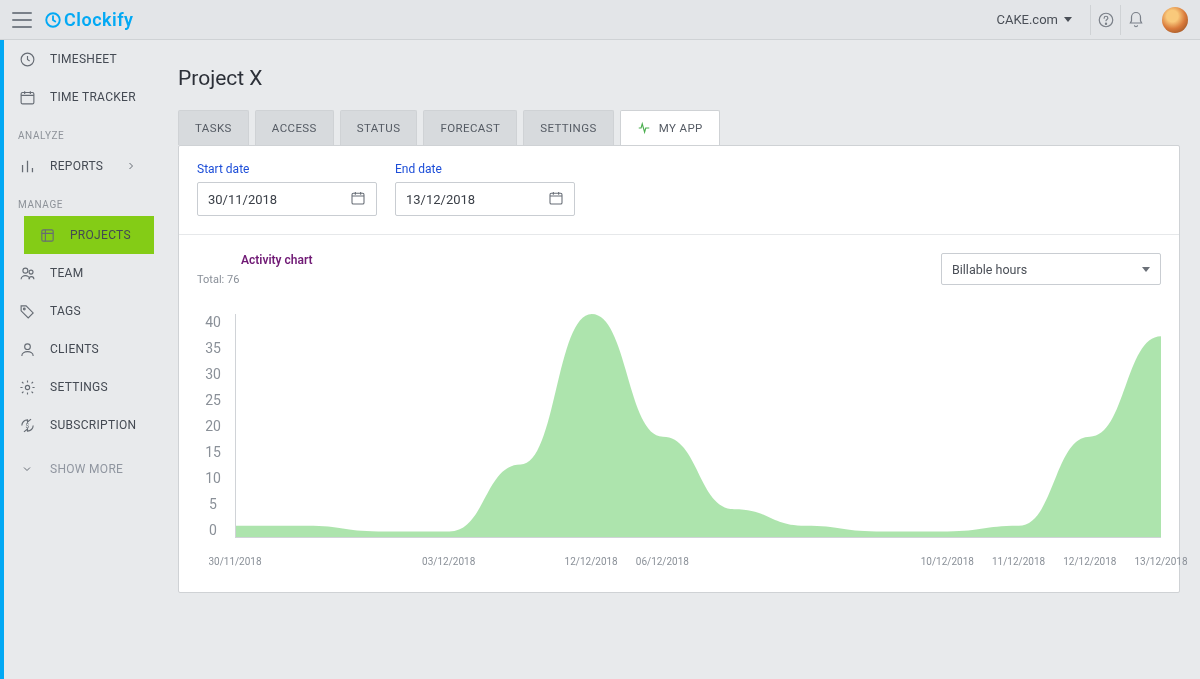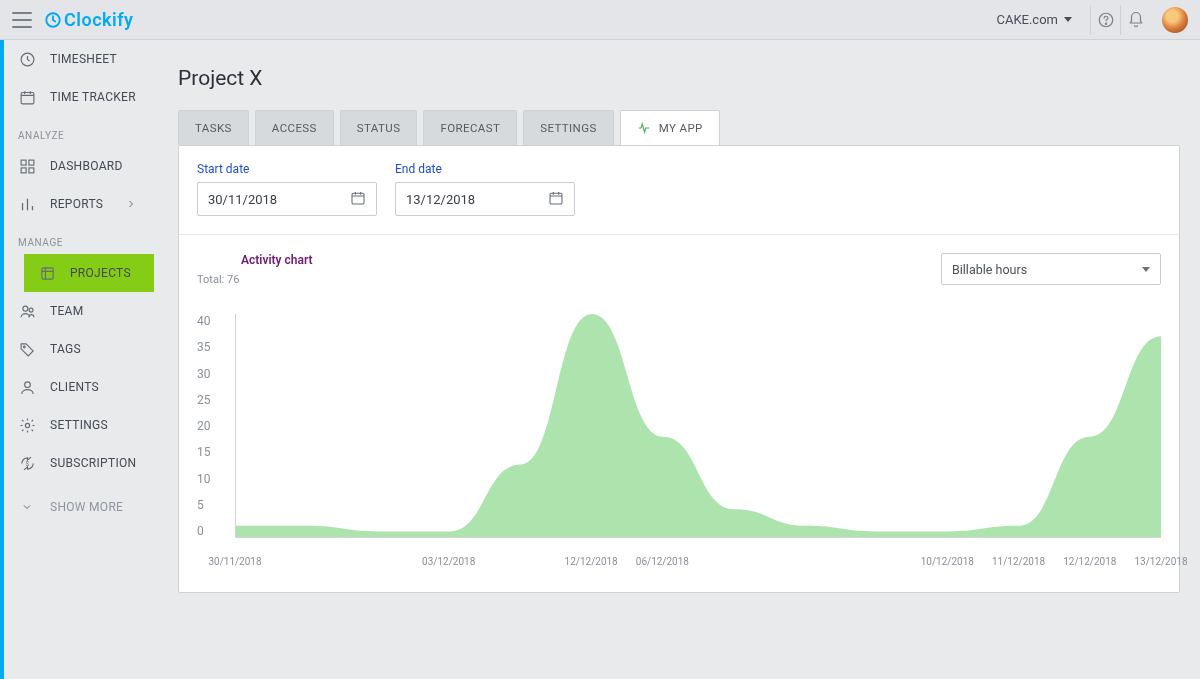--- a/index.html
+++ b/index.html
@@ -57,21 +57,21 @@
 .cbox.checked::after { content: ""; width: 4px; height: 8px; border: solid #fff; border-width: 0 2px 2px 0; transform: rotate(45deg); margin-top: -2px; }
 
 .chart-section { padding: 18px; }
 .chart-head { display: flex; align-items: flex-start; justify-content: space-between; }
 .chart-title { font-size: 12px; font-weight: 600; color: #701a75; margin-left: 44px; }
 .chart-total { font-size: 11px; color: #898f98; margin-top: 6px; }
 .metric-select { width: 220px; height: 32px; border: 1px solid #c9cdd2; border-radius: 2px; display: flex; align-items: center; padding: 0 10px; font-size: 12.5px; color: #4a4f57; cursor: pointer; }
 .metric-select .caret-down { margin-left: auto; border-top-color: #6b7078; }
 
 .chart-wrap { margin-top: 28px; position: relative; height: 260px; display: flex; }
-.y-axis { width: 38px; display: flex; flex-direction: column; justify-content: space-between; align-items: flex-start; padding-right: 6px; font-size: 12px; color: #8a9098; height: 224px; }
+.y-axis { width: 38px; display: flex; flex-direction: column; justify-content: space-between; align-items: center; padding-right: 6px; font-size: 14px; color: #8a9098; height: 224px; }
 .plot { flex: 1; position: relative; height: 224px; border-left: 1px solid #d0d3d7; border-bottom: 1px solid #d0d3d7; }
 .plot svg { position: absolute; inset: 0; width: 100%; height: 100%; }
 .x-axis { position: absolute; left: 38px; right: 0; bottom: 0; height: 30px; }
 .x-tick { position: absolute; top: 12px; transform: translateX(-50%); font-size: 10px; color: #8a9098; white-space: nowrap; }
 </style>
 </head>
 <body>
 
 <div class="app">
 
@@ -125,31 +125,20 @@
         <span class="ico">
             <svg width="17" height="17" viewBox="0 0 24 24" fill="none" stroke="currentColor" stroke-width="1.6">
               <rect x="3" y="5" width="18" height="16" rx="2"></rect>
               <path d="M3 9h18M8 3v4M16 3v4"></path>
             </svg>
           </span>
         <span>TIME TRACKER</span>
       </div>
 
       <div class="side-group">ANALYZE</div>
-      <div class="side-item">
-        <span class="ico">
-            <svg width="17" height="17" viewBox="0 0 24 24" fill="none" stroke="currentColor" stroke-width="1.6">
-              <rect x="3" y="3" width="7" height="7"></rect>
-              <rect x="14" y="3" width="7" height="7"></rect>
-              <rect x="3" y="14" width="7" height="7"></rect>
-              <rect x="14" y="14" width="7" height="7"></rect>
-            </svg>
-          </span>
-        <span>DASHBOARD</span>
-      </div>
       <div class="side-item">
         <span class="ico">
             <svg width="17" height="17" viewBox="0 0 24 24" fill="none" stroke="currentColor" stroke-width="1.8">
               <path d="M5 20V10M12 20V4M19 20v-6"></path>
             </svg>
           </span>
         <span>REPORTS</span>
         <span class="ico chev">
             <svg width="12" height="12" viewBox="0 0 24 24" fill="none" stroke="currentColor" stroke-width="2">
               <path d="M9 6l6 6-6 6"></path>

